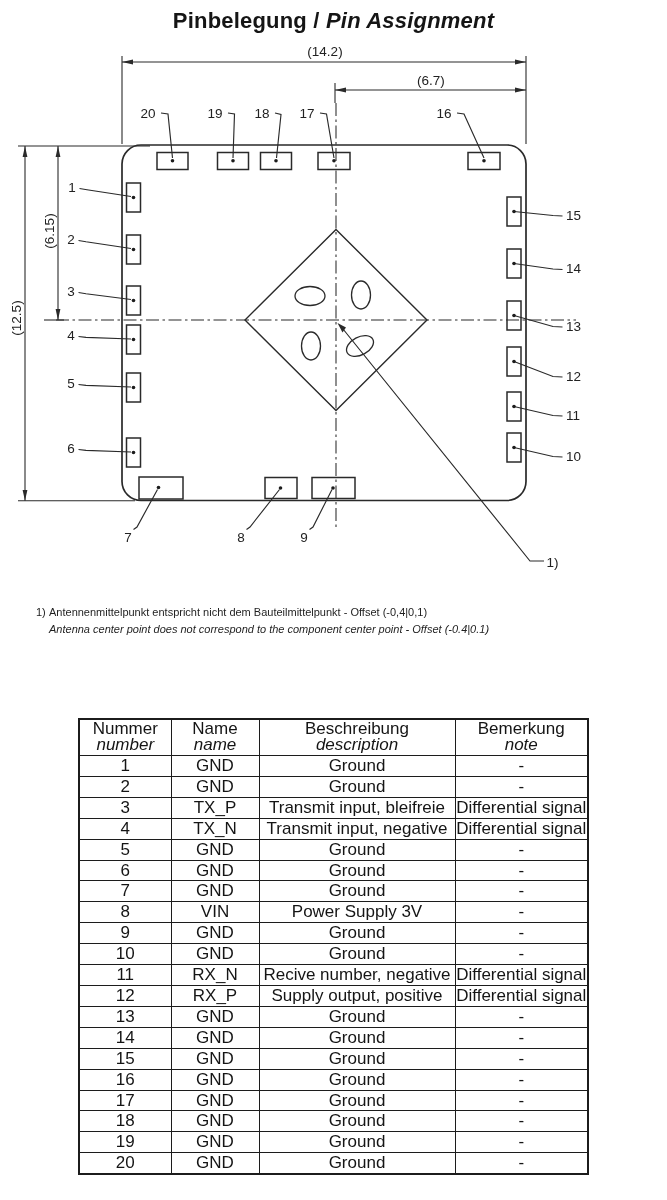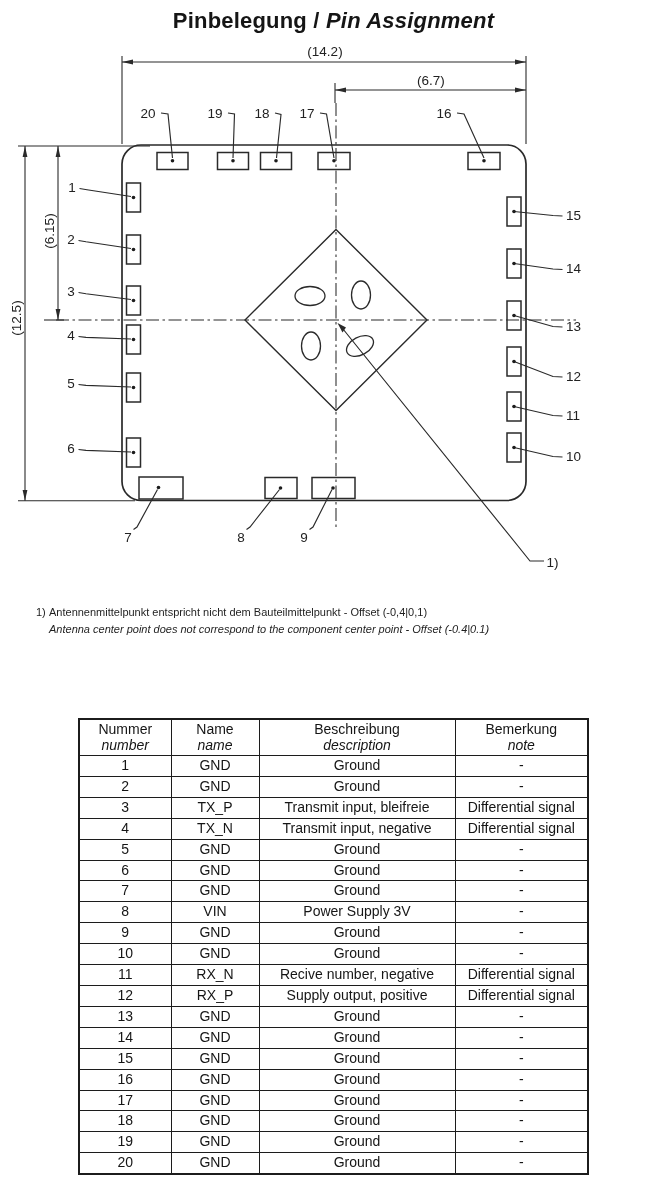--- a/index.html
+++ b/index.html
@@ -16,21 +16,21 @@
   svg .ant{stroke:#2a2a2a;stroke-width:1.4;fill:none;}
   svg .el{stroke:#2a2a2a;stroke-width:1.3;fill:none;}
   svg .ldr{stroke:#2a2a2a;stroke-width:1.15;fill:none;}
   svg .arr{fill:#2a2a2a;stroke:none;}
   svg .dot{fill:#1c1c1c;stroke:none;}
   svg text{font-family:"Liberation Sans",sans-serif;font-size:13.5px;fill:#222;}
   .footnotes{position:absolute;left:36px;top:604px;font-size:11px;line-height:17.4px;color:#1e1e1e;white-space:nowrap;}
   .fn-ref{display:inline-block;width:13px;}
   .fn-en{margin-left:13px;font-style:italic;}
   table.pin-table{position:absolute;left:78px;top:718px;width:509px;border-collapse:collapse;
-                  table-layout:fixed;font-size:14px;color:#151515;border:2.2px solid #1c1c1c;}
+                  table-layout:fixed;font-size:17px;color:#151515;border:2.2px solid #1c1c1c;}
   .pin-table th,.pin-table td{border:1.7px solid #1c1c1c;text-align:center;padding:0;}
   .pin-table th{font-weight:normal;padding:1px 0 2px 0;line-height:16px;}
   .pin-table td{height:19.9px;line-height:19.9px;overflow:hidden;}
   .pin-table col.c1{width:92px;} .pin-table col.c2{width:88px;}
   .pin-table col.c3{width:196px;} .pin-table col.c4{width:133px;}
   .h-en{display:block;font-style:italic;}
 </style>
 </head>
 <body>
 

